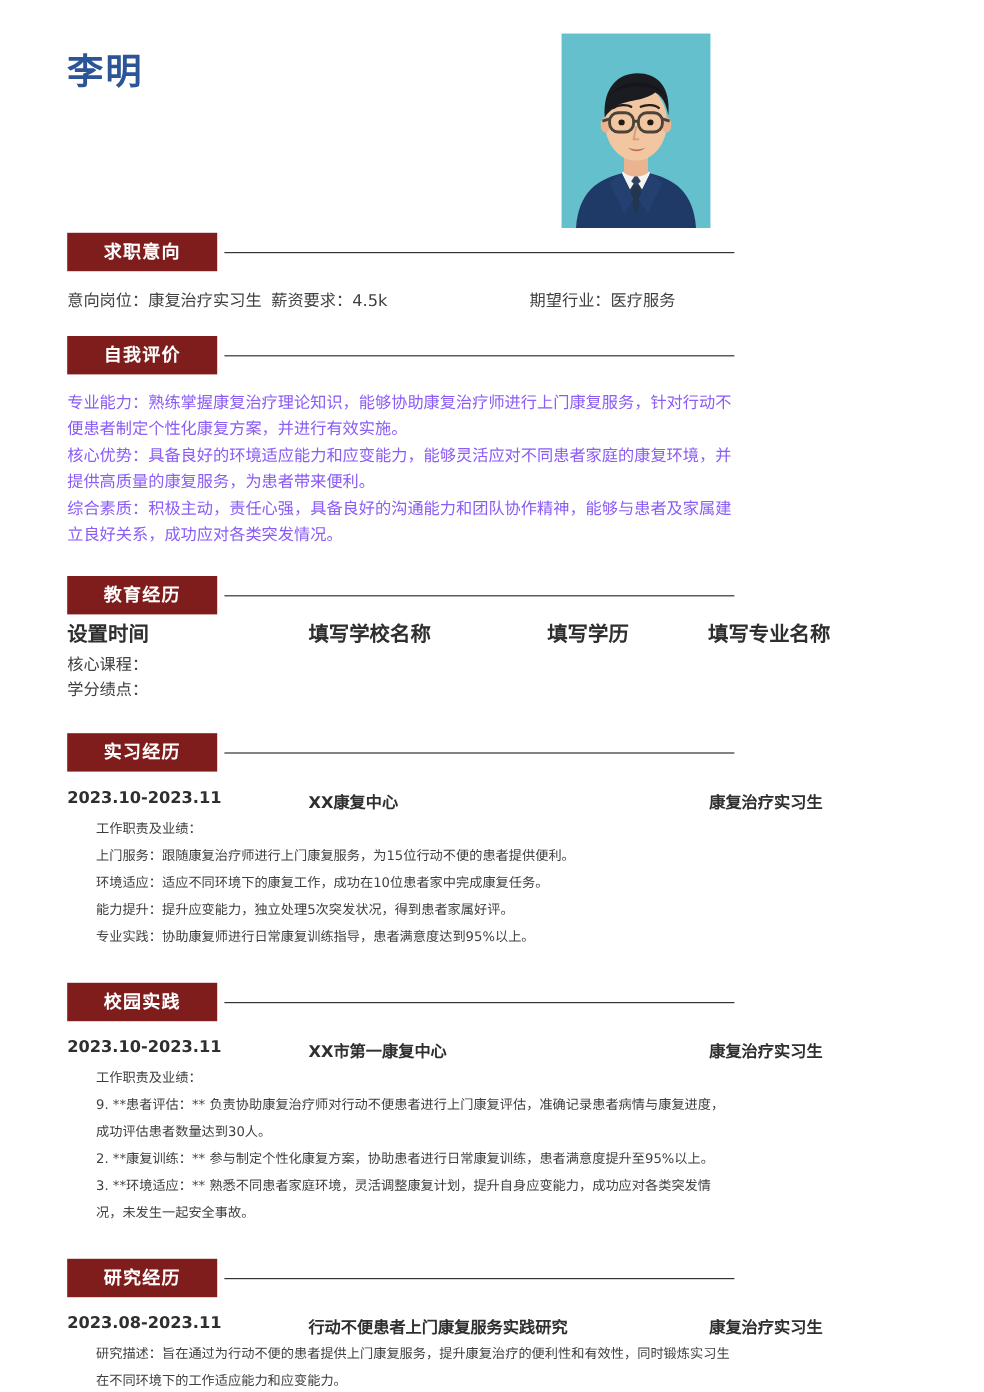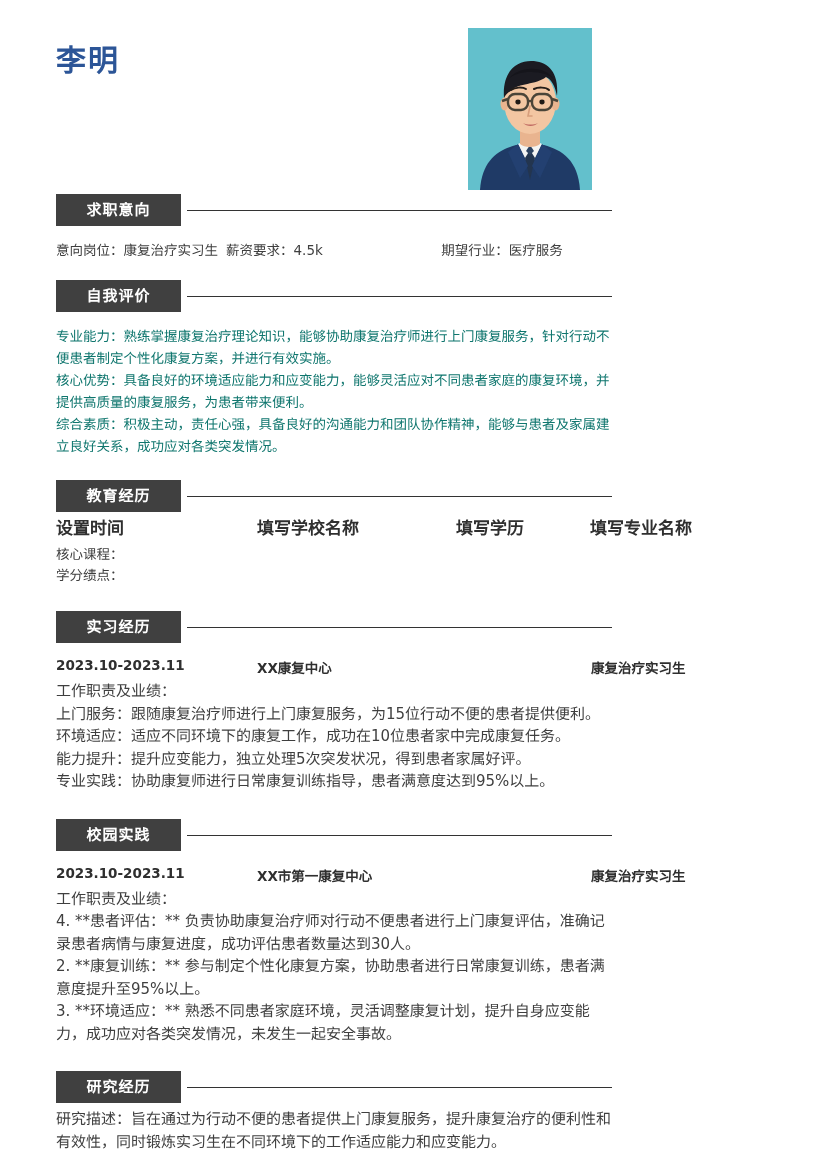--- a/index.html
+++ b/index.html
@@ -77,42 +77,42 @@
     height: 34px;
   }
   .sec-badge {
     position: absolute;
     left: 0;
     top: 0;
     height: 32px;
     min-width: 125px;
     padding: 0 18px;
     box-sizing: border-box;
-    background: #404040;
+    background: #7f1d1d;
     color: #ffffff;
     font-size: 15px;
     font-weight: bold;
     letter-spacing: 1px;
     line-height: 32px;
     text-align: center;
   }
   .sec-rule {
     position: absolute;
     left: 131px;
     right: 0;
     top: 16px;
     height: 1px;
     background: #333333;
   }
 
   
   .body-text {
     font-size: 13.5px;
     line-height: 22px;
-    color: #0f766e;
+    color: #8b5cf6;
   }
   .body-text p { margin: 0; }
 
   
   .obj-row {
     margin-top: 11px;
     font-size: 13.5px;
     color: #3f3f3f;
     white-space: nowrap;
   }
@@ -147,23 +147,24 @@
     font-weight: bold;
     color: #2f2f2f;
     white-space: nowrap;
   }
   .exp-head span { display: inline-block; vertical-align: top; }
   .exp-date  { width: 201px; }
   .exp-org   { width: 334px; }
   .exp-role  { width: auto; }
   .exp-body {
     margin-top: 3px;
-    font-size: 15px;
+    font-size: 11px;
     line-height: 22.5px;
     color: #3f3f3f;
+    margin-left: 24px;
   }
   .exp-body p { margin: 0; }
 
   
   .sec-objective  { margin-top: 18px; }
   .sec-selfeval   { margin-top: 21px; }
   .sec-education  { margin-top: 23px; }
   .sec-internship { margin-top: 25px; }
   .sec-campus     { margin-top: 26px; }
   .sec-research   { margin-top: 26px; }
@@ -283,33 +284,36 @@
     <div class="sec-head">
       <div class="sec-badge">校园实践</div>
       <div class="sec-rule"></div>
     </div>
     <div>
       <div class="exp-head">
         <span class="exp-date">2023.10-2023.11</span><span class="exp-org">XX市第一康复中心</span><span class="exp-role">康复治疗实习生</span>
       </div>
       <div class="exp-body">
         <p>工作职责及业绩：</p>
-        <p>4. **患者评估：** 负责协助康复治疗师对行动不便患者进行上门康复评估，准确记录患者病情与康复进度，成功评估患者数量达到30人。</p>
+        <p>9. **患者评估：** 负责协助康复治疗师对行动不便患者进行上门康复评估，准确记录患者病情与康复进度，成功评估患者数量达到30人。</p>
         <p>2. **康复训练：** 参与制定个性化康复方案，协助患者进行日常康复训练，患者满意度提升至95%以上。</p>
         <p>3. **环境适应：** 熟悉不同患者家庭环境，灵活调整康复计划，提升自身应变能力，成功应对各类突发情况，未发生一起安全事故。</p>
       </div>
     </div>
   </div>
 
   <div class="section sec-research">
     <div class="sec-head">
       <div class="sec-badge">研究经历</div>
       <div class="sec-rule"></div>
     </div>
     <div>
+      <div class="exp-head">
+        <span class="exp-date">2023.08-2023.11</span><span class="exp-org">行动不便患者上门康复服务实践研究</span><span class="exp-role">康复治疗实习生</span>
+      </div>
       <div class="exp-body">
         <p>研究描述：旨在通过为行动不便的患者提供上门康复服务，提升康复治疗的便利性和有效性，同时锻炼实习生在不同环境下的工作适应能力和应变能力。</p>
 
       </div>
     </div>
   </div>
 
 </div>
 
 </body></html>

